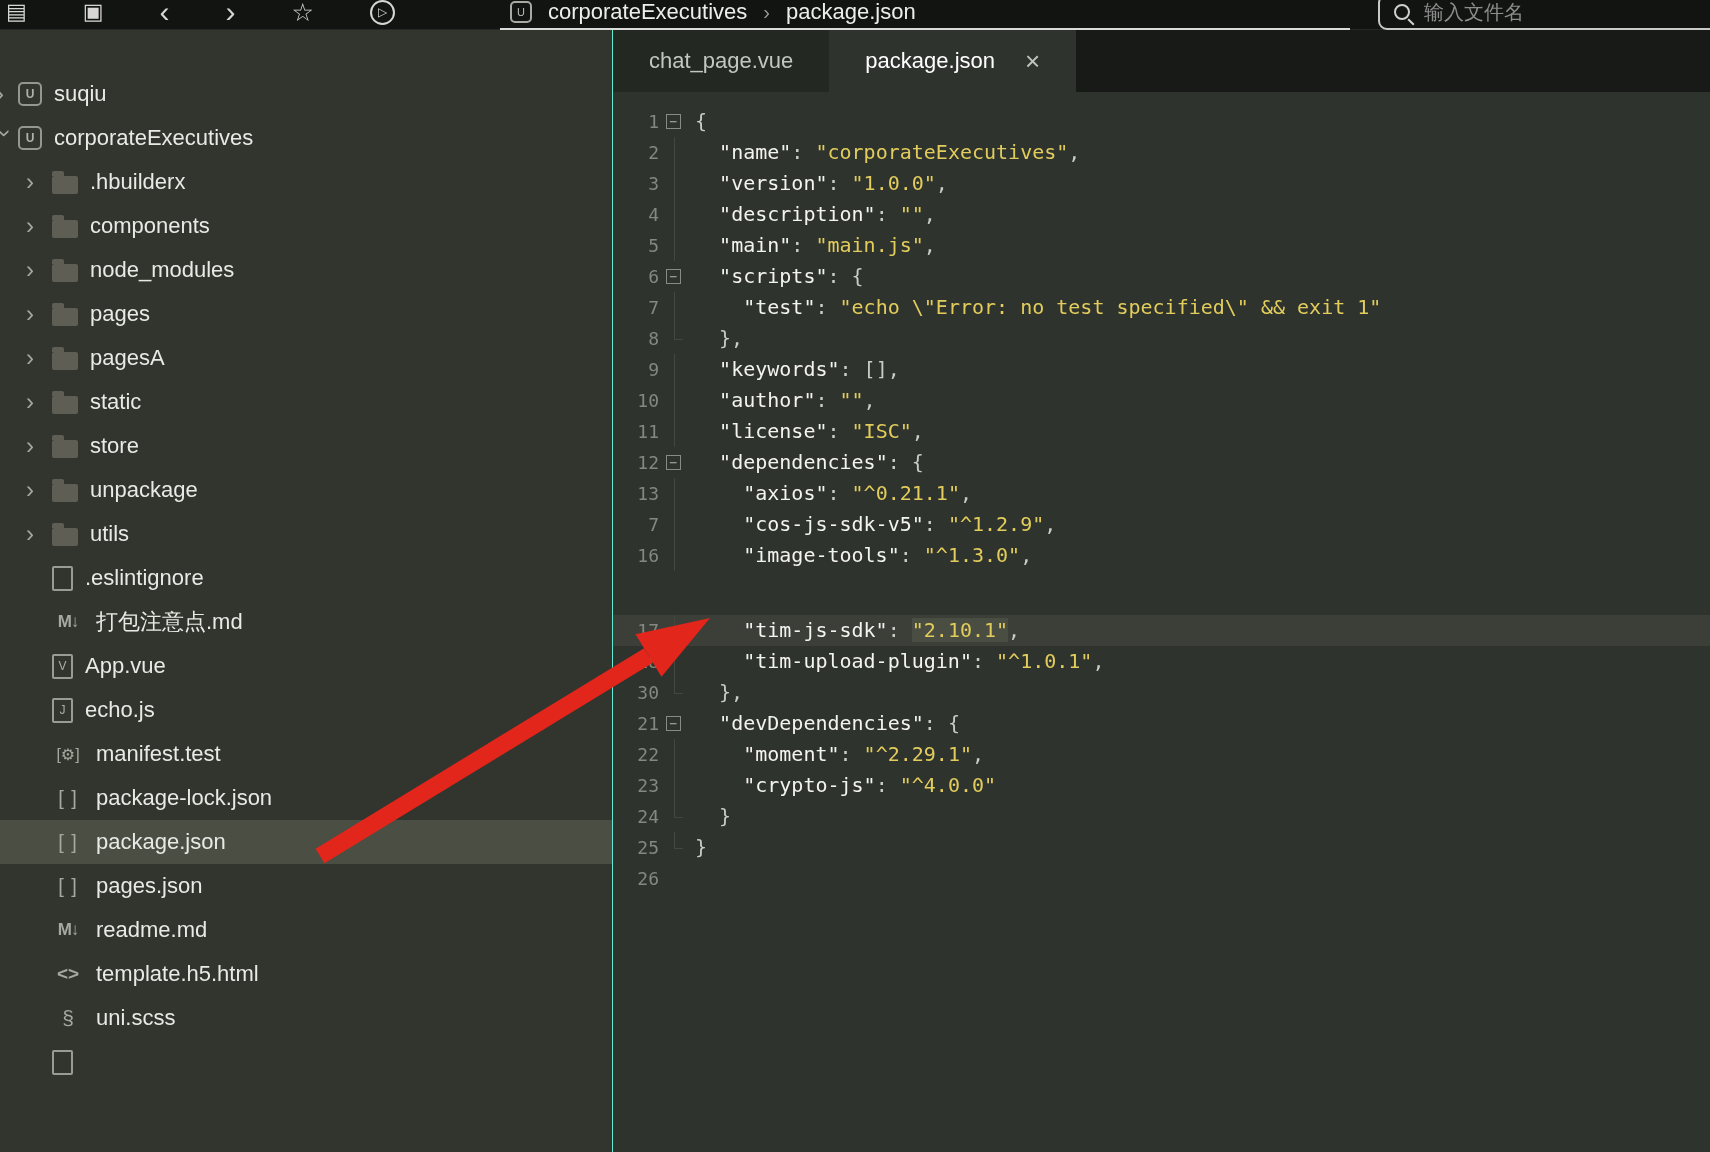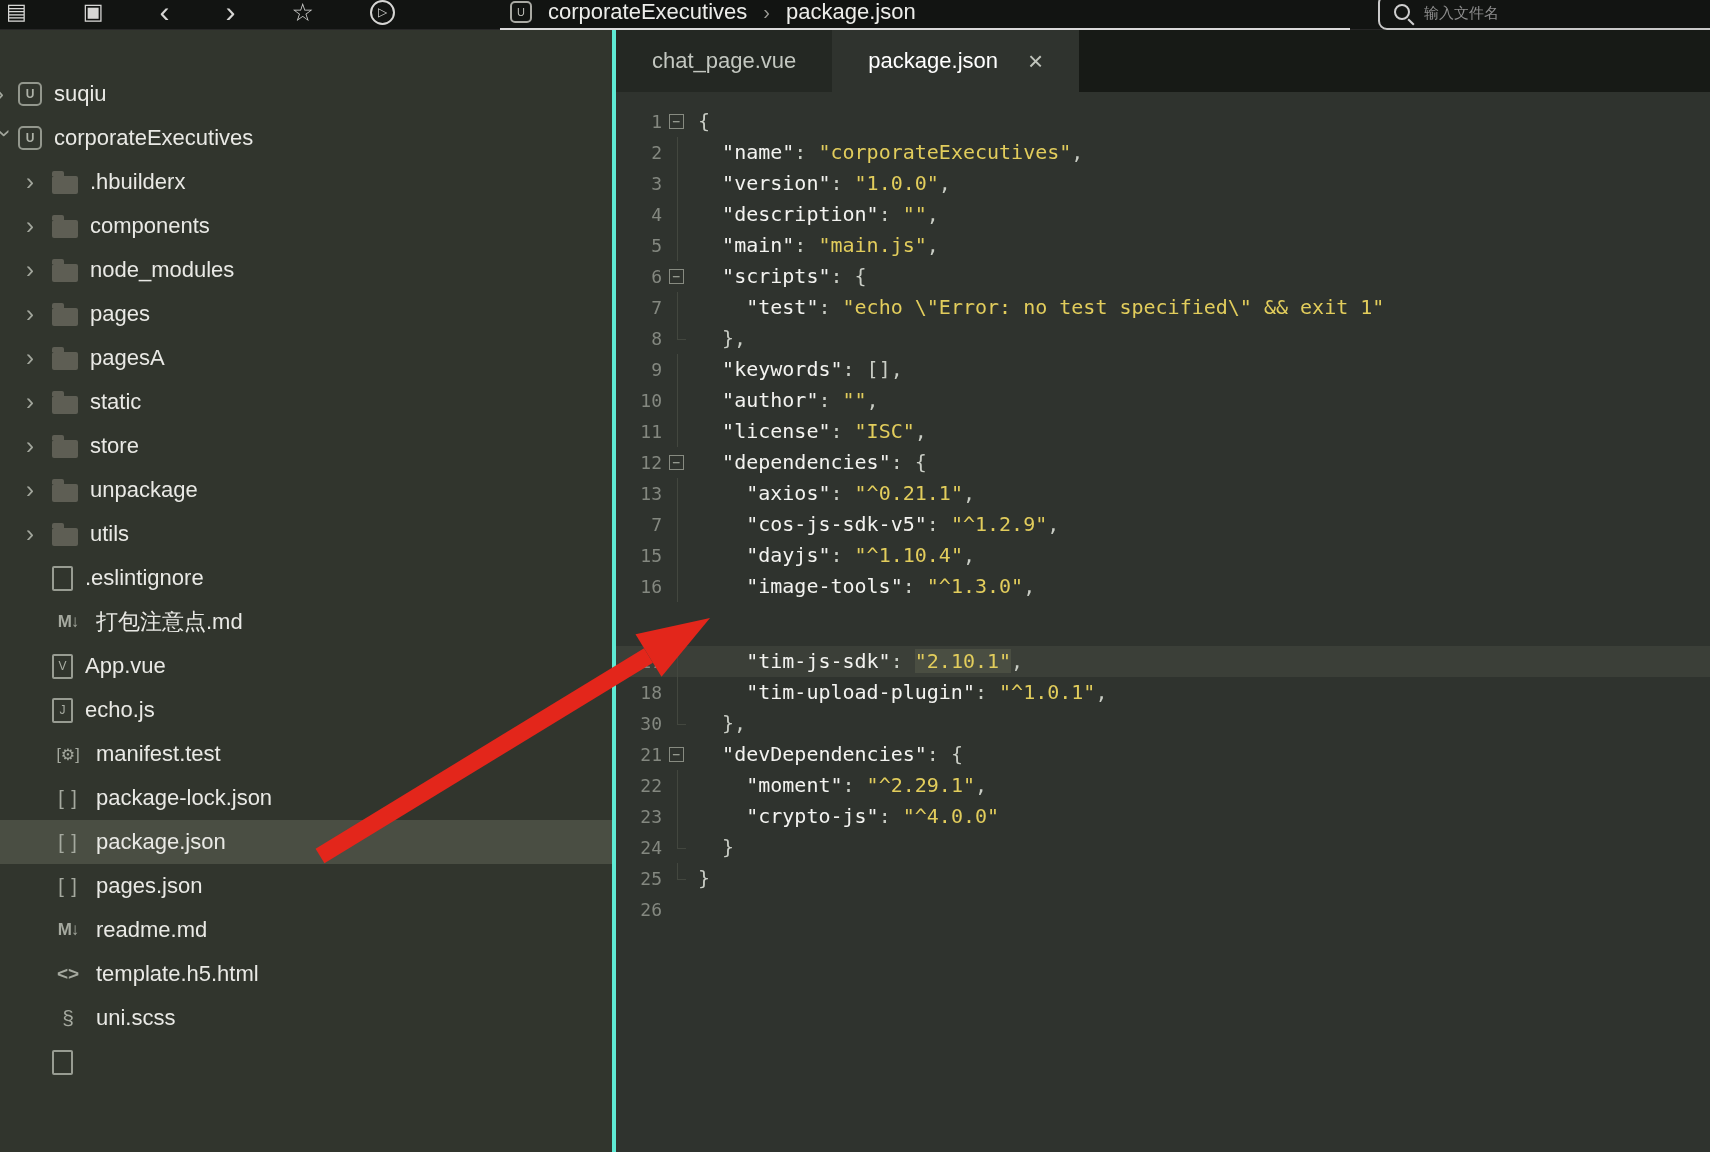--- a/index.html
+++ b/index.html
@@ -20,21 +20,21 @@
       border-bottom:2px solid #DADADA; padding-left:10px; }
   .bc-icon { width:22px; height:22px; border:2px solid #A9A9A3; border-radius:5px;
       display:flex; align-items:center; justify-content:center; font-size:11px; color:#BDBDB7; }
   .bc-sep { color:#9A9A94; font-size:20px; }
   .searchbox { position:absolute; left:1378px; top:-6px; width:420px; height:36px;
       border:2px solid #C9C9C9; border-radius:9px; display:flex; align-items:center; gap:14px; padding:0 14px; }
   .mag { width:16px; height:16px; border:2px solid #CFCFCF; border-radius:50%; position:relative; flex:none; }
   .mag::after { content:""; position:absolute; width:2px; height:8px; background:#CFCFCF;
       left:14px; top:12px; transform:rotate(-45deg); }
   .searchbox input { background:transparent; border:none; outline:none; color:#CFCFCF;
-      font-size:15px; width:260px; font-family:"Liberation Sans",sans-serif; }
+      font-size:20px; width:260px; font-family:"Liberation Sans",sans-serif; }
   .searchbox input::placeholder { color:#8D8D8D; }
 
   
   .main { display:flex; height:1122px; }
 
   
   .sidebar { width:612px; flex:none; background:#31352D; padding-top:42px; overflow:hidden; }
   .trow { display:flex; align-items:center; height:44px; padding-left:26px; cursor:default; }
   .trow.proj { padding-left:4px; }
   .trow.selected { background:#4A4E43; }
@@ -51,21 +51,21 @@
   .icn-file, .icn-vue, .icn-js { width:21px; height:25px; border:2px solid #989C92; border-radius:2px;
       font-size:12px; display:flex; align-items:center; justify-content:center; color:#A9ADA3; }
   .icn-md { font-size:17px; font-weight:bold; letter-spacing:-1px; }
   .icn-brackets { font-size:20px; letter-spacing:1px; }
   .icn-html { font-size:19px; font-weight:bold; }
   .icn-scss { font-size:21px; }
   .icn-manifest { font-size:16px; }
   .tlabel { font-size:22px; color:#E9E9E5; white-space:nowrap; }
 
   
-  .editor { flex:1; display:flex; flex-direction:column; border-left:4px solid #5eead4; min-width:0; }
+  .editor { flex:1; display:flex; flex-direction:column; border-left:1px solid #5eead4; min-width:0; }
   .tabstrip { height:62px; background:#171A16; display:flex; flex:none; }
   .tab { padding:0 36px; display:flex; align-items:center; font-size:22px; cursor:default; }
   .tab.inactive { background:#242823; color:#C3C7C0; }
   .tab.active { background:#2F332E; color:#FFFFFF; }
   .tab-close { font-size:26px; color:#C0C4BC; margin-left:30px; line-height:1; }
 
   .codearea { flex:1; background:#2F332E; padding-top:14px; position:relative;
       font-family:"DejaVu Sans Mono", monospace; font-size:20px; overflow:hidden; }
   .cline { display:flex; height:31px; line-height:31px; }
   .cline.hl { background:#3B3F38;margin-top:44px; }
@@ -314,25 +314,20 @@
             <div class="cline" data-name="code-line-13">
               <span class="lnum" data-name="line-number">13</span>
               <span class="fold f-line" data-name="fold-guide"></span>
               <span class="ctext" data-name="code-text"><span class="tk-p">    </span><span class="tk-k">"axios"</span><span class="tk-p">: </span><span class="tk-s">"^0.21.1"</span><span class="tk-p">,</span></span>
             </div>
             <div class="cline" data-name="code-line-14">
               <span class="lnum" data-name="line-number">7</span>
               <span class="fold f-line" data-name="fold-guide"></span>
               <span class="ctext" data-name="code-text"><span class="tk-p">    </span><span class="tk-k">"cos-js-sdk-v5"</span><span class="tk-p">: </span><span class="tk-s">"^1.2.9"</span><span class="tk-p">,</span></span>
             </div>
-            <div class="cline" data-name="code-line-15">
-              <span class="lnum" data-name="line-number">15</span>
-              <span class="fold f-line" data-name="fold-guide"></span>
-              <span class="ctext" data-name="code-text"><span class="tk-p">    </span><span class="tk-k">"dayjs"</span><span class="tk-p">: </span><span class="tk-s">"^1.10.4"</span><span class="tk-p">,</span></span>
-            </div>
             <div class="cline" data-name="code-line-16">
               <span class="lnum" data-name="line-number">16</span>
               <span class="fold f-line" data-name="fold-guide"></span>
               <span class="ctext" data-name="code-text"><span class="tk-p">    </span><span class="tk-k">"image-tools"</span><span class="tk-p">: </span><span class="tk-s">"^1.3.0"</span><span class="tk-p">,</span></span>
             </div>
             <div class="cline hl" data-name="code-line-17">
               <span class="lnum" data-name="line-number">17</span>
               <span class="fold f-line" data-name="fold-guide"></span>
               <span class="ctext" data-name="code-text"><span class="tk-p">    </span><span class="tk-k">"tim-js-sdk"</span><span class="tk-p">: </span><span class="tk-m">"2.10.1"</span><span class="tk-p">,</span></span>
             </div>

